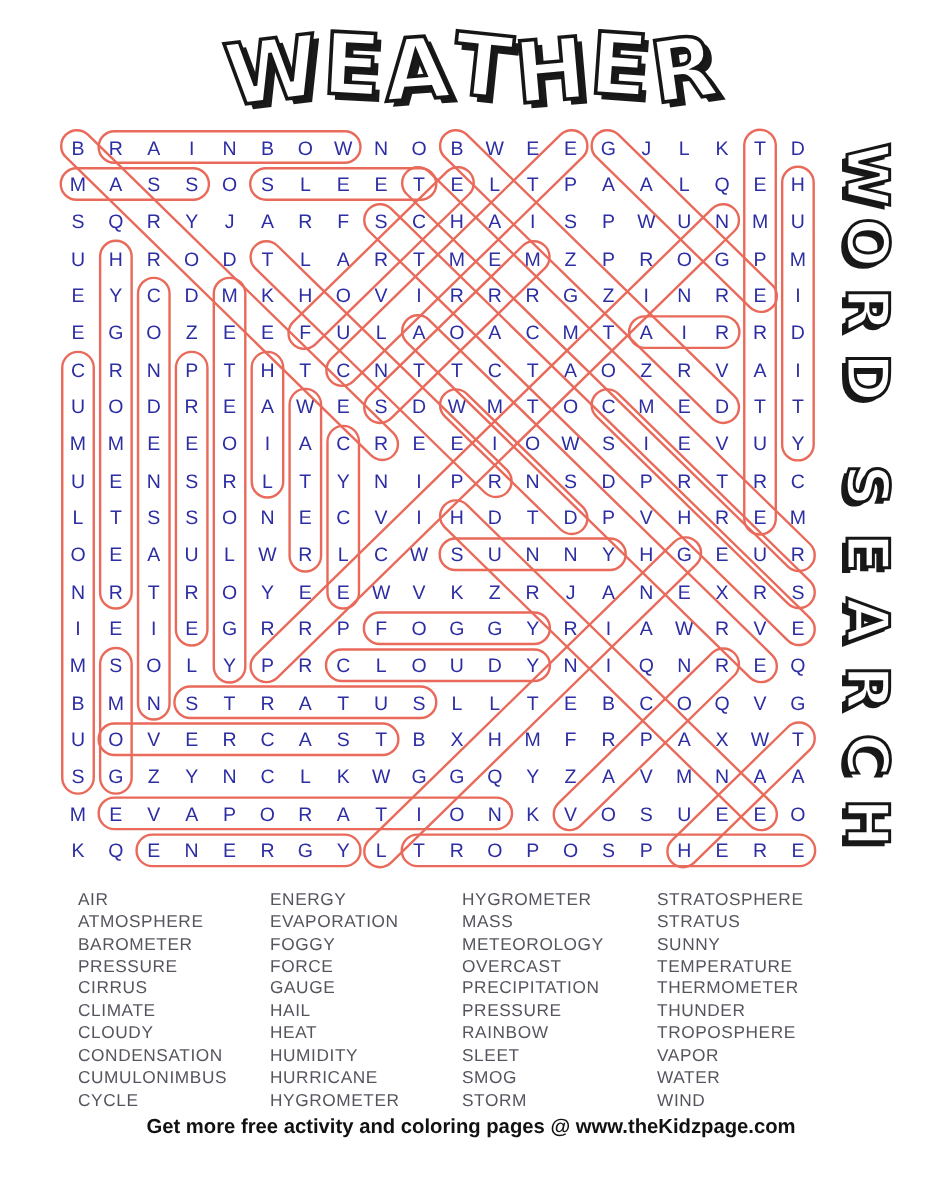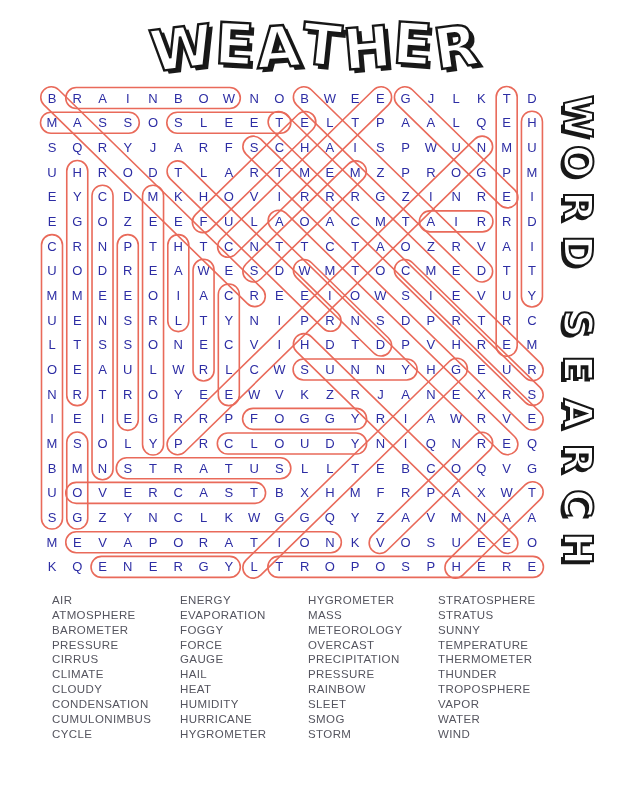--- a/index.html
+++ b/index.html
@@ -584,13 +584,14 @@
       <div class="word-item" style="color: rgb(85, 85, 95);">THERMOMETER</div>
       <div class="word-item" style="color: rgb(85, 85, 95);">THUNDER</div>
       <div class="word-item" style="color: rgb(85, 85, 95);">TROPOSPHERE</div>
       <div class="word-item" style="color: rgb(85, 85, 95);">VAPOR</div>
       <div class="word-item" style="color: rgb(85, 85, 95);">WATER</div>
       <div class="word-item" style="color: rgb(85, 85, 95);">WIND</div>
     </div>
   </div>
 
 <div id="footer">
+  <div class="footer-line1" style="color: rgb(17, 17, 17);">Get more free activity and coloring pages @ www.theKidzpage.com</div>
 </div>
 
 </body></html>

